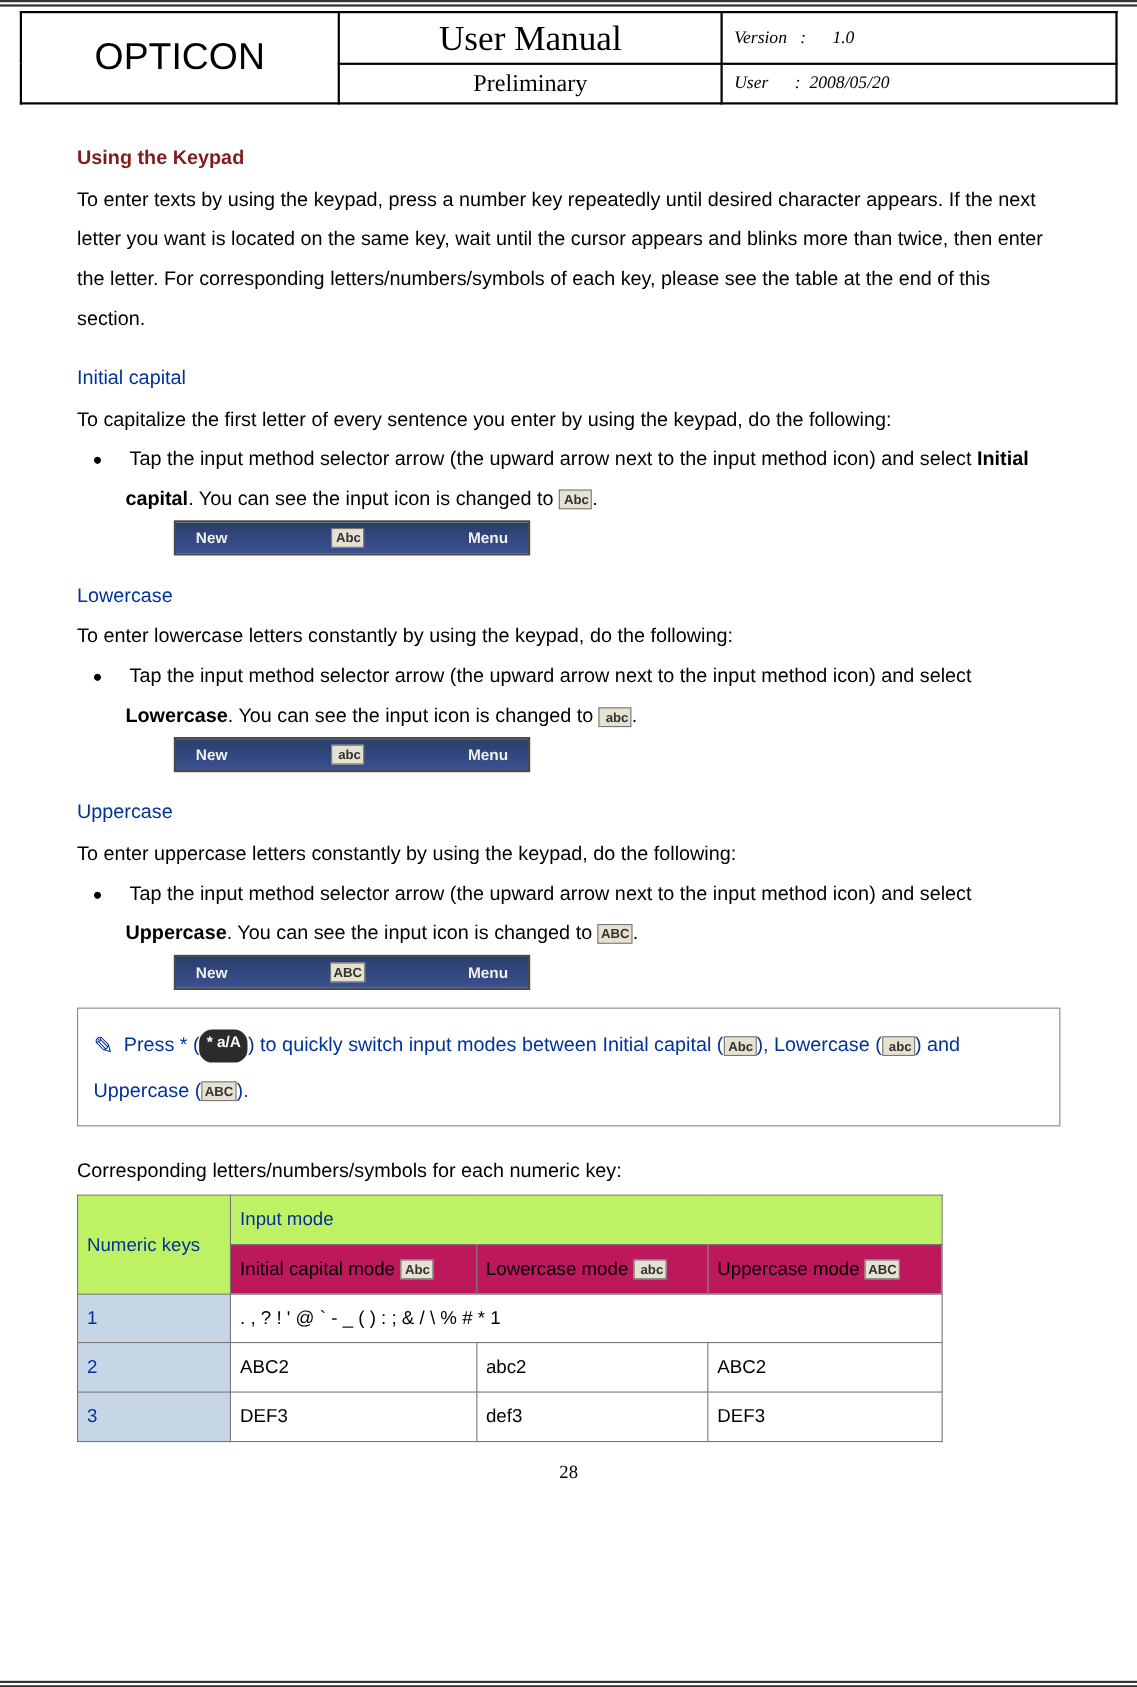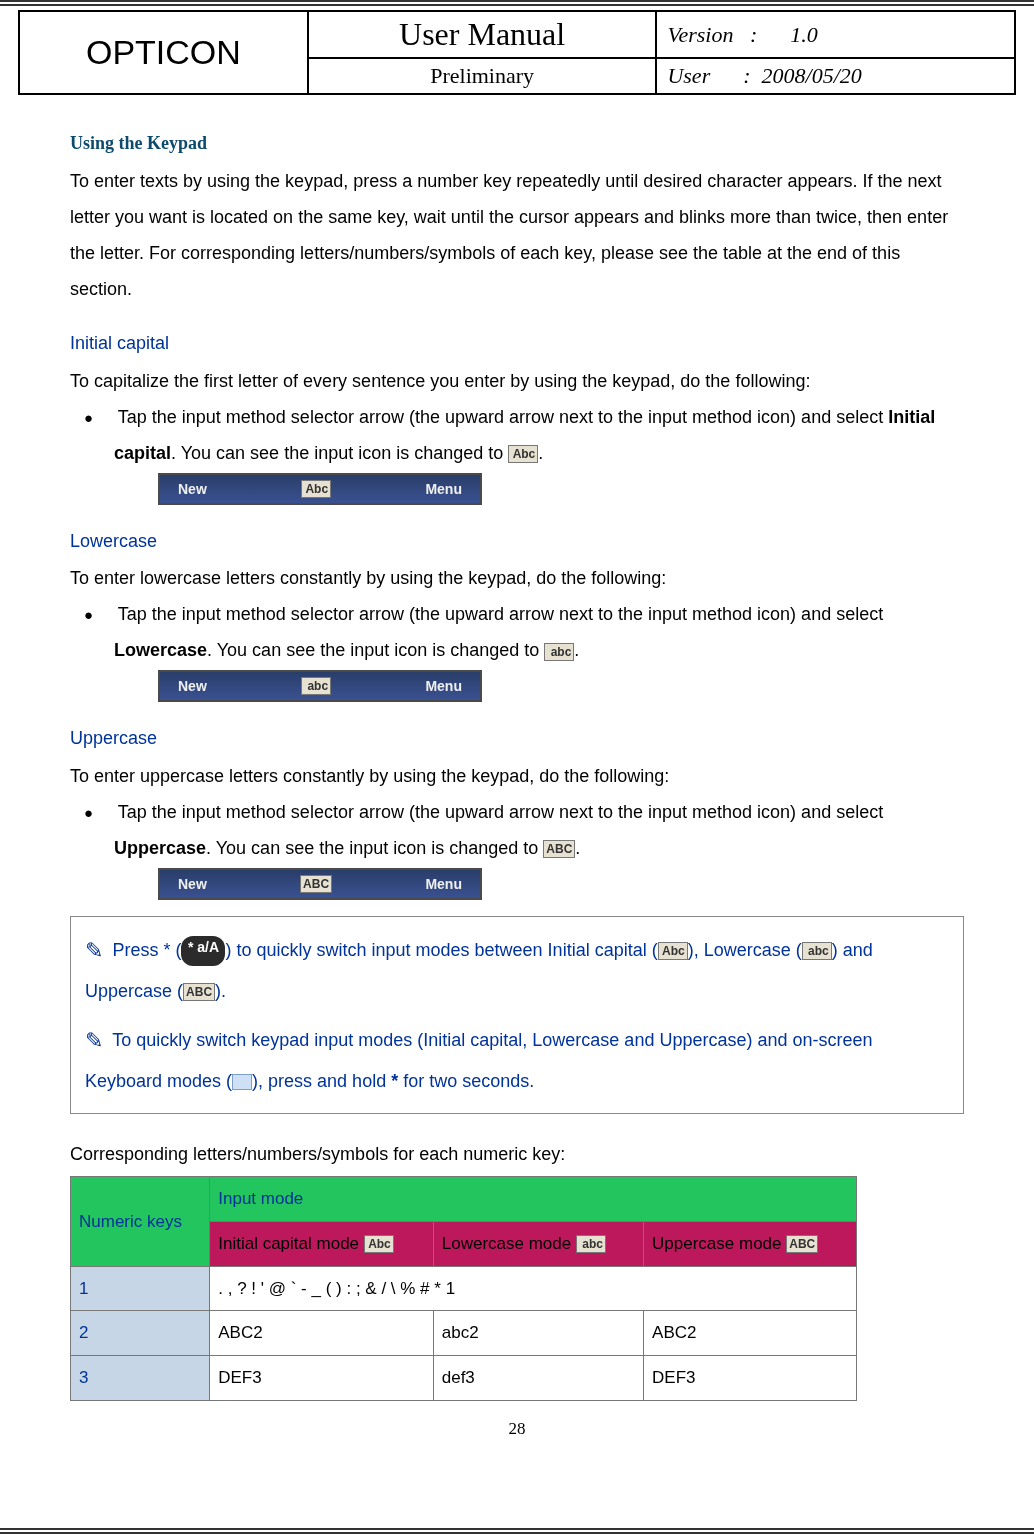--- a/index.html
+++ b/index.html
@@ -40,35 +40,34 @@
     text-align: center;
     width: 35%;
   }
   .hdr-sub {
     font-family: "Times New Roman", serif;
     font-size: 22px;
     text-align: center;
   }
   .hdr-meta {
     font-family: "Times New Roman", serif;
-    font-size: 22px;
+    font-size: 16px;
     white-space: pre;
     font-style: italic;
   }
   
   .content {
     padding: 24px 70px 0 70px;
     line-height: 2.1;
     font-size: 18px;
   }
   .h-section {
-    color: #0c4a6e;
+    color: #7f1d1d;
     font-weight: bold;
     margin-top: 6px;
-    font-family: Liberation Serif, serif;
   }
   .h-sub {
     color: #003399;
     font-weight: normal;
     margin-top: 18px;
   }
   .para {
     line-height: 2.0;
   }
   ul.bullet {
@@ -150,21 +149,21 @@
     width: 88%;
     margin-top: 4px;
     font-size: 17px;
   }
   table.key-table th, table.key-table td {
     border: 1px solid #777;
     padding: 4px 8px;
     text-align: left;
     vertical-align: middle;
   }
-  .th-blue { background: #22c55e; color: #003399; text-align: center; font-weight: normal;}
+  .th-blue { background: #bef264; color: #003399; text-align: center; font-weight: normal;}
   .cell-blue { background: #c7d6e6; color: #003399; text-align: center; font-weight: normal;}
   .sub-th { background: #be185d; font-weight: normal; }
   .span3-center { text-align: center; }
   .pagenum {
     text-align: center;
     font-family: "Times New Roman", serif;
     font-size: 17px;
     margin-top: 10px;
   }
 </style>
@@ -229,24 +228,20 @@
         <span>Menu</span>
       </div>
     </li>
   </ul>
 
   <div class="tip-box">
     <div>
       <span class="tip-icon">✎</span>
       <span>Press * (</span><span class="key-star">* a/A</span><span>) to quickly switch input modes between Initial capital (</span><span class="mode-chip">Abc</span><span>), Lowercase (</span><span class="mode-chip">abc</span><span>) and Uppercase (</span><span class="mode-chip">ABC</span><span>).</span>
     </div>
-    <div style="margin-top:10px;">
-      <span class="tip-icon">✎</span>
-      <span>To quickly switch keypad input modes (Initial capital, Lowercase and Uppercase) and on-screen Keyboard modes (</span><span class="kbd-chip"></span><span>), press and hold </span><span class="bold">*</span><span> for two seconds.</span>
-    </div>
   </div>
 
   <div class="para table-intro">Corresponding letters/numbers/symbols for each numeric key:</div>
   <table class="key-table">
     <tbody>
         <tr>
       <th class="th-blue" rowspan="2">Numeric keys</th>
       <th class="th-blue" colspan="3">Input mode</th>
     </tr>
     <tr>

